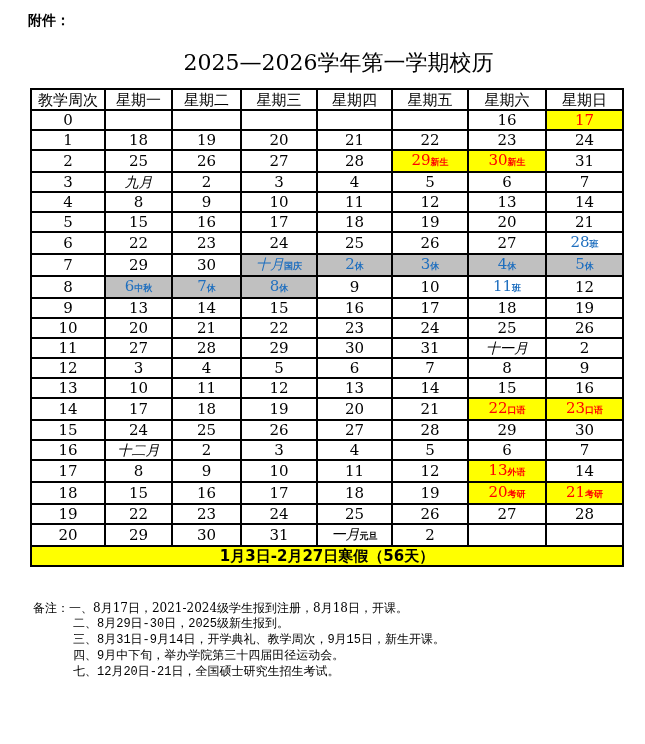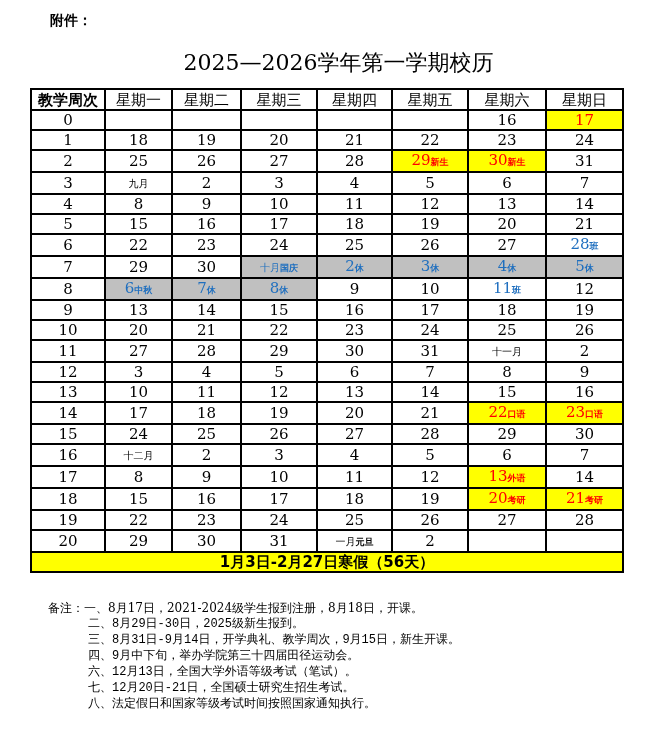--- a/index.html
+++ b/index.html
@@ -1,39 +1,39 @@
 <!DOCTYPE html>
 <html><head>
   <meta charset="utf-8">
   <style>
     html, body { margin: 0; padding: 0; background: #ffffff; }
     body { width: 645px; height: 744px; position: relative; overflow: hidden;
            font-family: "DejaVu Serif", "Liberation Serif", serif; color: #000; }
-    .attach { position: absolute; left: 50px; top: 12px; font-size: 14px; font-weight: bold;
+    .attach { position: absolute; left: 28px; top: 12px; font-size: 14px; font-weight: bold;
               font-family: Liberation Sans, sans-serif; }
     .title { position: absolute; left: 16px; width: 645px; top: 48px; text-align: center;
              font-size: 22px; font-family: "DejaVu Serif", "Liberation Serif", serif; }
     table.cal { position: absolute; left: 30px; top: 88px; border-collapse: collapse;
                 table-layout: fixed; width: 592px; }
     table.cal th, table.cal td { border: 2px solid #000; padding: 0; text-align: center;
                 vertical-align: middle; height: 18px; line-height: 18px; font-size: 15px; white-space: nowrap; overflow: hidden; }
     table.cal th { height: 19px; font-size: 15px; font-weight: normal;
                    font-family: "DejaVu Sans", "Liberation Sans", sans-serif; }
-    table.cal th.bold { font-weight: bold; }
+    table.cal th.bold { font-weight: normal; }
     .num { font-family: "DejaVu Serif", "Liberation Serif", serif; }
     .note { font-size: 9px; font-family: "DejaVu Sans", "Liberation Sans", sans-serif; font-weight: bold; text-align: right; }
     td.yellow { background: #ffff00; }
     td.gray { background: #c0c0c0; }
     .red { color: #ff0000; }
     .blue { color: #1f6fbf; }
-    .cn { font-family: "DejaVu Sans", "Liberation Sans", sans-serif; font-size: 10px; }
+    .cn { font-family: "DejaVu Sans", "Liberation Sans", sans-serif; font-size: 14px; font-style: italic; }
     td.vac { background: #ffff00; font-weight: bold; font-size: 15px; height: 21px;
              font-family: "DejaVu Sans", "Liberation Sans", sans-serif; }
     .remarks { position: absolute; left: 33px; top: 600px; font-size: 12px; line-height: 16px;
-               font-family: "DejaVu Serif", "Liberation Serif", serif; margin-left: 15px; }
+               font-family: "DejaVu Serif", "Liberation Serif", serif; }
     .remarks .line { white-space: nowrap; }
     .remarks .indent { padding-left: 40px; font-family: Liberation Mono, monospace; }
   </style>
 </head>
 <body>
 
 <div class="attach">附件：</div>
 <div class="title">2025—2026学年第一学期校历</div>
 
 <table class="cal">
@@ -278,16 +278,14 @@
   </tfoot>
 </table>
 
 <div class="remarks">
   <div class="line">
     <span>备注：</span><span>一、8月17日，2021-2024级学生报到注册，8月18日，开课。</span>
   </div>
   <div class="line indent">二、8月29日-30日，2025级新生报到。</div>
   <div class="line indent">三、8月31日-9月14日，开学典礼、教学周次，9月15日，新生开课。</div>
   <div class="line indent">四、9月中下旬，举办学院第三十四届田径运动会。</div>
-  <div class="line indent">六、12月13日，全国大学外语等级考试（笔试）。</div>
   <div class="line indent">七、12月20日-21日，全国硕士研究生招生考试。</div>
-  <div class="line indent">八、法定假日和国家等级考试时间按照国家通知执行。</div>
 </div>
 
 </body></html>

